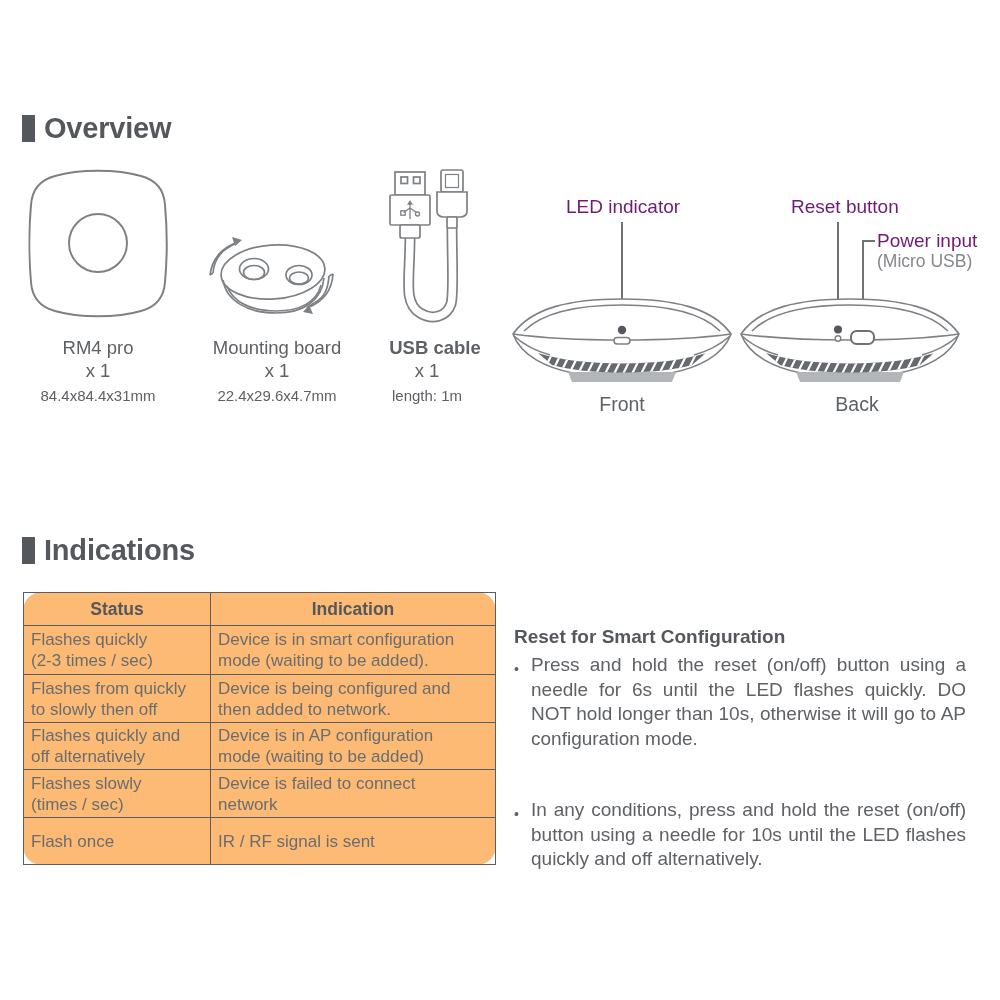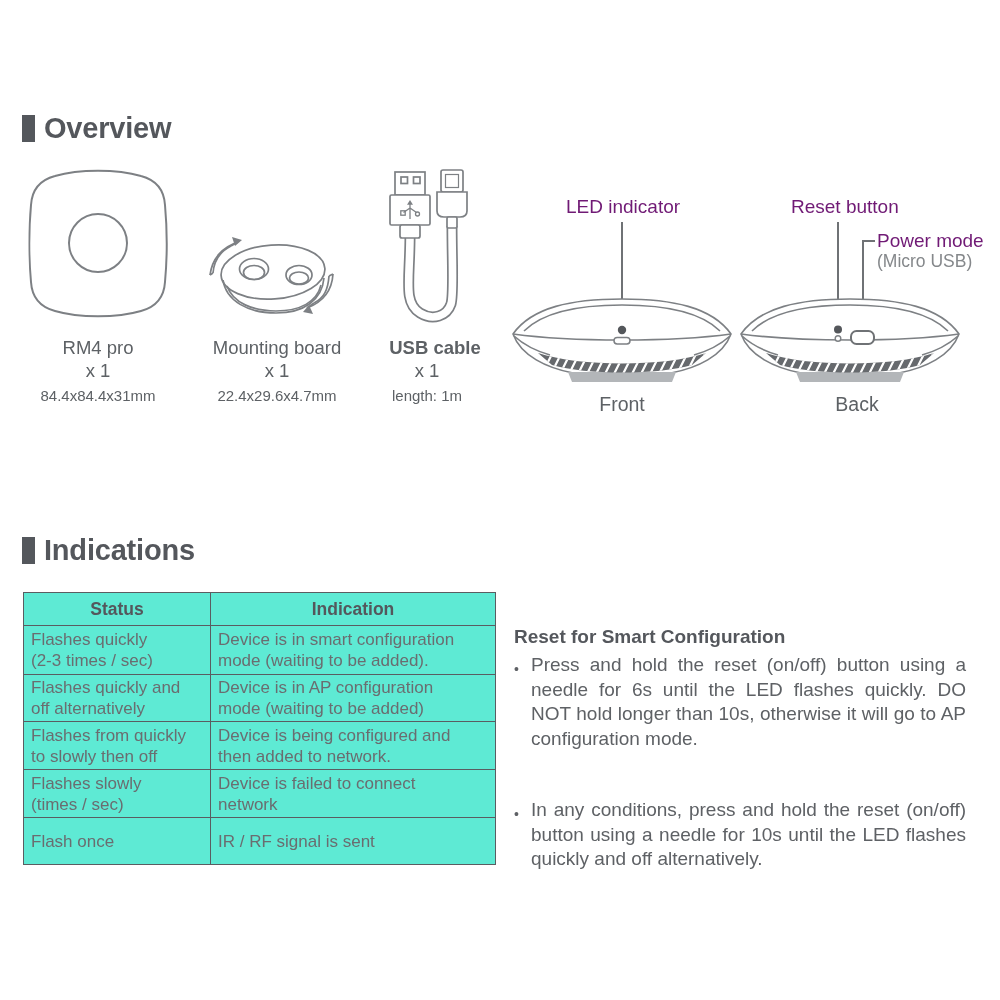--- a/index.html
+++ b/index.html
@@ -13,21 +13,21 @@
   .sec-title { font-size:29px; font-weight:bold; color:#54575c; letter-spacing:-0.2px; }
 
   .caption { text-align:center; font-size:18.5px; color:#5d6165; white-space:nowrap; }
   .dim { font-size:15px; }
 
   .callout-label { font-size:19px; color:#701a75; white-space:nowrap; }
   .callout-sub   { font-size:17.5px; color:#85888b; white-space:nowrap; }
   .line-v { width:2px; background:#6f7275; }
   .line-h { height:2px; background:#6f7275; }
 
-  table.ind { border-collapse:collapse; table-layout:fixed; width:472px; background:#5eead4; }
+  table.ind { border-collapse:collapse; table-layout:fixed; width:472px; background:#fdba74;border-radius:19px; }
   table.ind th, table.ind td { border:1.4px solid #5a5d61; }
   table.ind th { font-size:17.5px; font-weight:bold; color:#54575c; text-align:center; height:33px; }
   table.ind td { font-size:17px; color:#6a6d70; padding:2px 7px; line-height:21px;
                  white-space:pre-line; vertical-align:middle; }
 
   .note-h { font-size:19px; font-weight:bold; color:#54575c; white-space:nowrap; }
   .note-body { display:flex; width:452px; font-size:19px; line-height:24.5px; color:#5e6165; }
   .note-bullet { flex:none; width:17px; font-size:14px; padding-top:4px; }
   .note-text { flex:1; text-align:justify; }
 
@@ -99,21 +99,21 @@
   <div class="abs caption" style="left:192px; top:337px; width:170px;">Mounting board</div>
   <div class="abs caption" style="left:192px; top:360px; width:170px;">x 1</div>
   <div class="abs caption dim" style="left:197px; top:387px; width:160px;">22.4x29.6x4.7mm</div>
 
   <div class="abs caption" style="left:375px; top:337px; width:120px;font-weight:bold;">USB cable</div>
   <div class="abs caption" style="left:367px; top:360px; width:120px;">x 1</div>
   <div class="abs caption dim" style="left:372px; top:387px; width:110px;">length: 1m</div>
 
   <div class="abs callout-label" style="left:566px; top:196px;">LED indicator</div>
   <div class="abs callout-label" style="left:791px; top:196px;">Reset button</div>
-  <div class="abs callout-label" style="left:877px; top:230px;">Power mode</div>
+  <div class="abs callout-label" style="left:877px; top:230px;">Power input</div>
   <div class="abs callout-sub" style="left:877px; top:251px;">(Micro USB)</div>
 
   <div class="abs line-v" style="left:621px; top:222px; height:106px;"></div>
   <div class="abs line-v" style="left:837px; top:222px; height:105px;"></div>
   <div class="abs line-h" style="left:862px; top:240px; width:13px;"></div>
   <div class="abs line-v" style="left:862px; top:240px; height:90px;"></div>
 
   <svg class="abs" style="left:510px; top:292px;" width="224" height="98" viewBox="0 0 224 98">
     <defs>
         <clipPath id="ventF">
@@ -174,33 +174,33 @@
         <tr>
       <th>Status</th>
       <th>Indication</th>
     </tr>
     <tr style="height:49px">
       <td>Flashes quickly
 (2-3 times / sec)</td>
       <td>Device is in smart configuration
 mode (waiting to be added).</td>
     </tr>
+    <tr style="height:48px">
+      <td>Flashes from quickly
+to slowly then off</td>
+      <td>Device is being configured and
+then added to network.</td>
+    </tr>
     <tr style="height:47px">
       <td>Flashes quickly and
 off alternatively</td>
       <td>Device is in AP configuration
 mode (waiting to be added)</td>
     </tr>
     <tr style="height:48px">
-      <td>Flashes from quickly
-to slowly then off</td>
-      <td>Device is being configured and
-then added to network.</td>
-    </tr>
-    <tr style="height:48px">
       <td>Flashes slowly
 (times / sec)</td>
       <td>Device is failed to connect
 network</td>
     </tr>
     <tr style="height:47px">
       <td>Flash once</td>
       <td>IR / RF signal is sent</td>
     </tr>
   </tbody>

